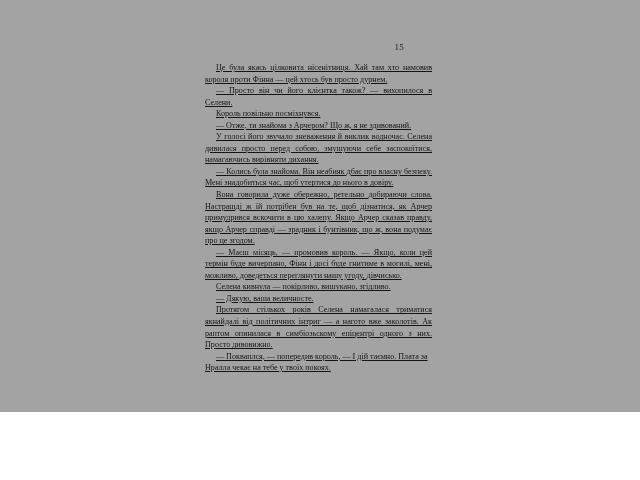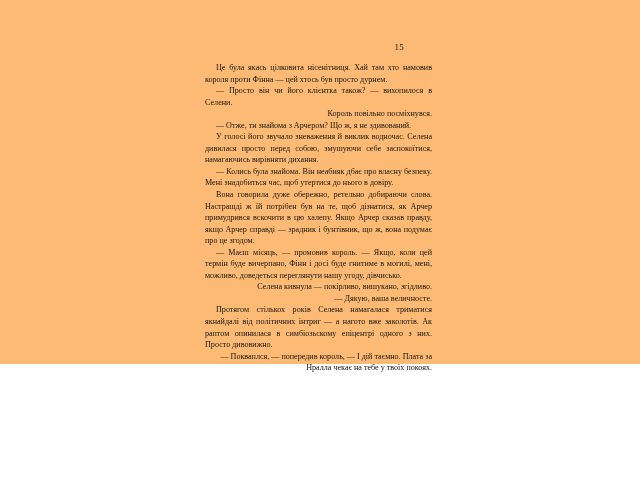--- a/index.html
+++ b/index.html
@@ -9,22 +9,22 @@
   body {
     width: 640px;
     height: 480px;
     background: #ffffff;
     font-family: "Liberation Serif", serif;
     overflow: hidden;
   }
   .page {
     position: relative;
     width: 640px;
-    height: 364px;
-    background: #fdba74;
+    height: 412px;
+    background: #a3a3a3;
   }
   .page-number {
     position: absolute;
     top: 42px;
     left: 0;
     width: 404px;
     text-align: right;
     font-family: "Liberation Serif", serif;
     font-size: 9px;
     color: #1a1a1a;
@@ -39,23 +39,24 @@
     font-size: 8.1px;
     line-height: 11.55px;
     color: #141414;
     text-align: justify;
     text-justify: inter-word;
     hyphens: manual;
   }
   .para {
     margin: 0;
     text-indent: 11px;
+    text-decoration: underline;
   }
   .para.last-line-left {
-    text-align: right;
+    text-align: left;
   }
 </style>
 </head>
 <body>
 
 <div class="page">
   <div class="page-number">15</div>
   <div class="text-block">
     <p class="para">Це була якась цілковита нісенітниця. Хай там хто на­мовив короля проти Фінна — цей хтось був просто дурнем.</p>
     <p class="para">— Просто він чи його клієнтка також? — вихопилося в Селени.</p>

